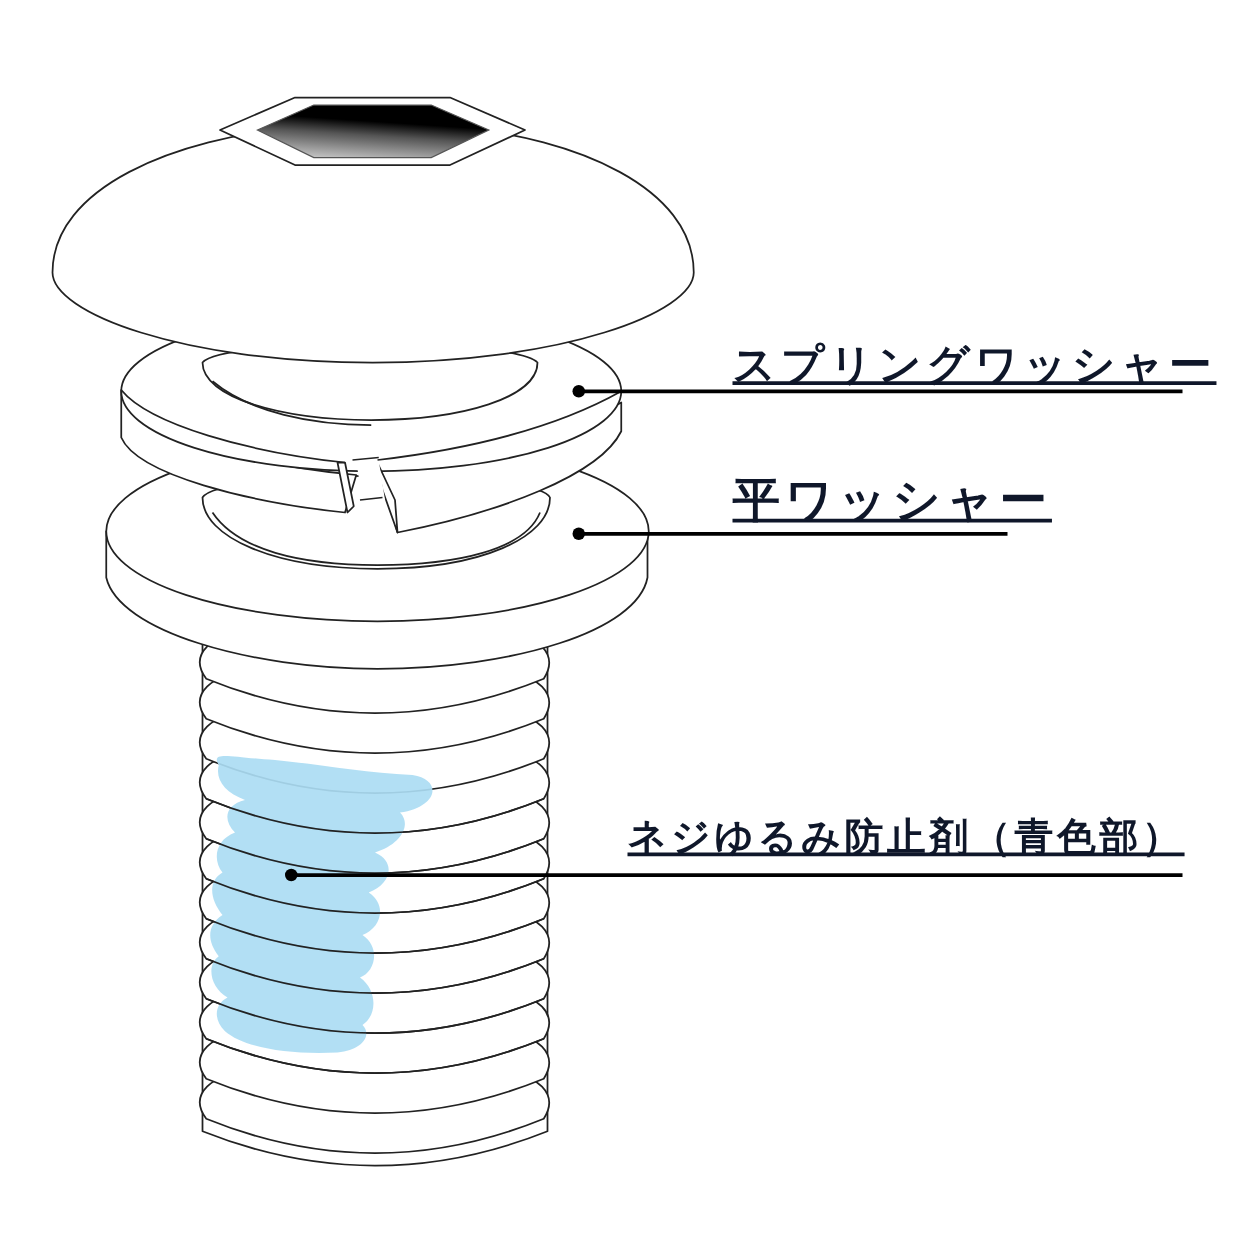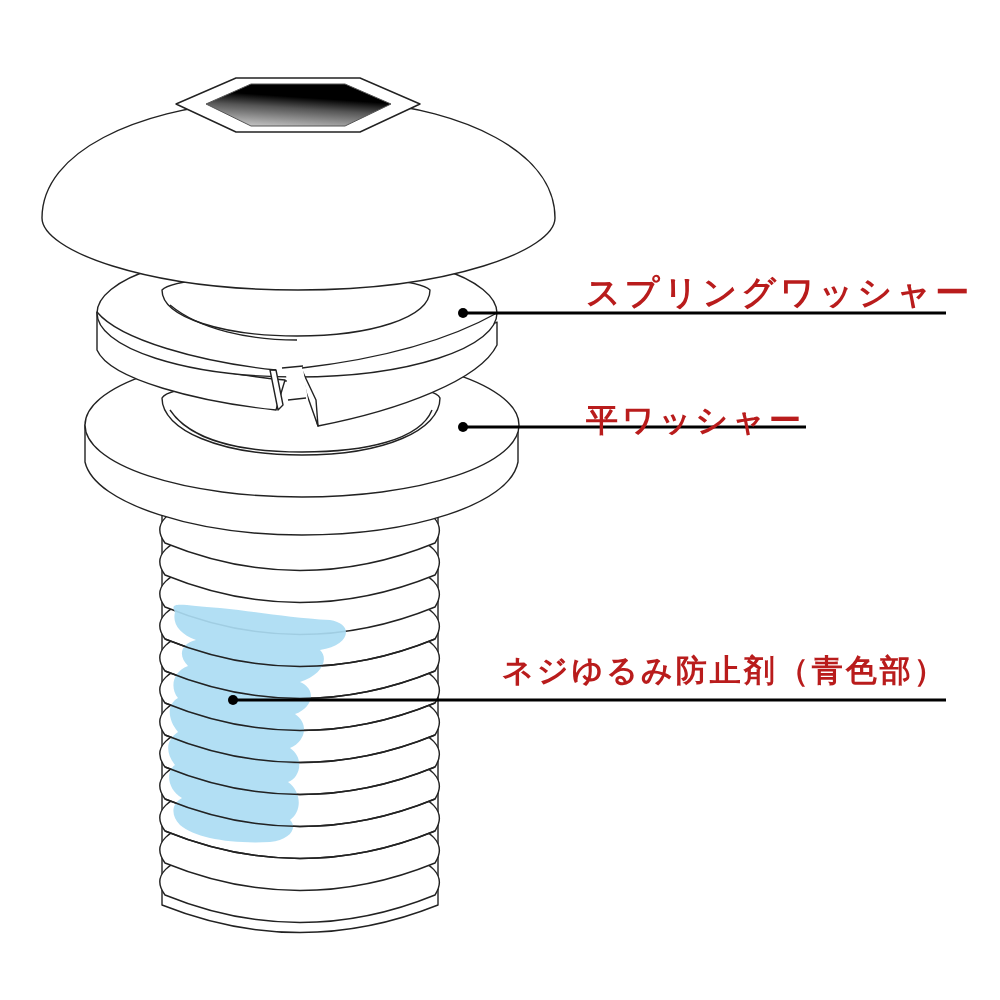--- a/index.html
+++ b/index.html
@@ -3,27 +3,28 @@
 <meta charset="utf-8">
 <style>
   html, body { margin: 0; padding: 0; background: #ffffff; }
   body { width: 1000px; height: 1000px; position: relative; overflow: hidden;
          font-family: "DejaVu Sans", "Liberation Sans", sans-serif; }
   #diagram { position: absolute; left: 0; top: 0; width: 1000px; height: 1000px; }
   .label {
     position: absolute;
     font-family: "DejaVu Sans", "Liberation Sans", sans-serif;
     font-weight: bold;
-    color: #b91c1c;
+    color: #0f172a;
     white-space: nowrap;
     letter-spacing: 4px;
     line-height: 1;
+    text-decoration: underline;
   }
   #label-spring { left: 586px; top: 275px; font-size: 34px; }
-  #label-flat   { left: 586px; top: 404px; font-size: 32px; }
+  #label-flat   { left: 586px; top: 381px; font-size: 38px; }
   #label-lock   { left: 502px; top: 655px; font-size: 31px; letter-spacing: 3px; }
   .ln { fill: #ffffff; stroke: #222222; stroke-width: 1.4; stroke-linejoin: round; }
   .ln-open { fill: none; stroke: #222222; stroke-width: 1.4; }
   .leader { stroke: #000000; stroke-width: 3; }
 </style>
 </head>
 <body>
 
 <svg id="diagram" viewBox="0 0 1000 1000" xmlns="http://www.w3.org/2000/svg">
   <defs>

